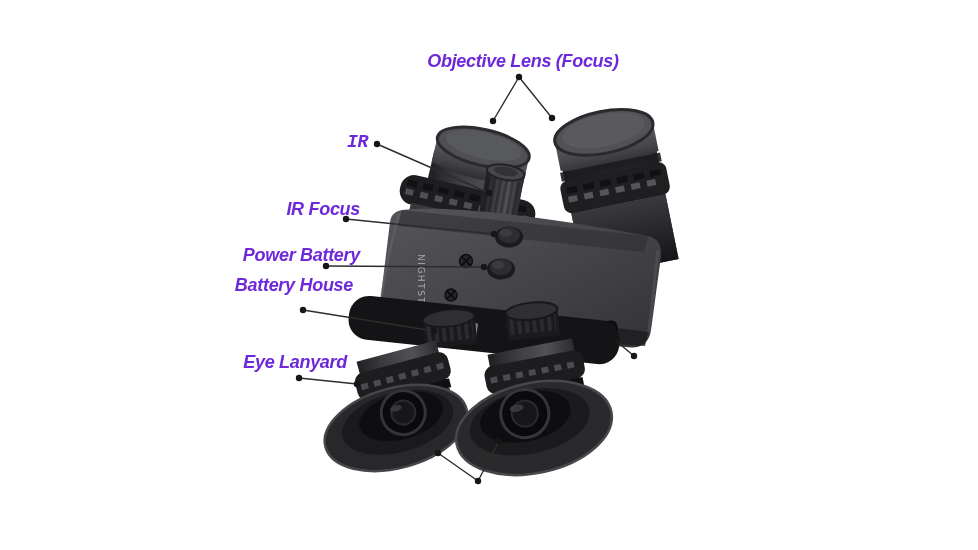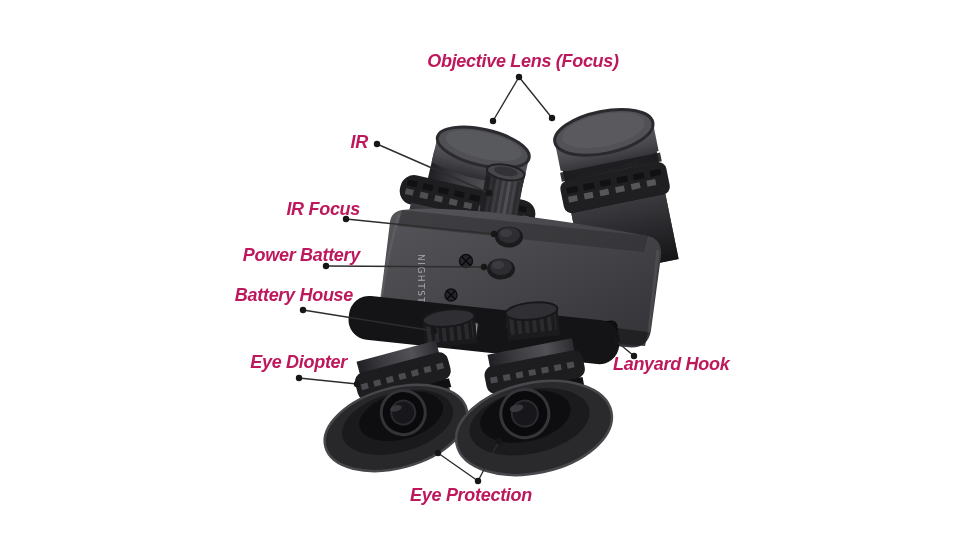--- a/index.html
+++ b/index.html
@@ -11,29 +11,29 @@
     font-family:"Liberation Sans", sans-serif;
   }
   .stage svg{position:absolute;left:0;top:0;}
   .part-label{
     position:absolute;
     font-style:italic;
     font-weight:700;
     font-size:18px;
     line-height:1.05;
     letter-spacing:-0.3px;
-    color:#be185d;
+    color:#6d28d9;
     white-space:nowrap;
     user-select:none;
   }
   .lbl-objective{left:523px;top:52px;transform:translateX(-50%);}
-  .lbl-ir{right:610px;top:133px;}
+  .lbl-ir{right:610px;top:133px;font-family:Liberation Mono, monospace;}
   .lbl-ir-button{right:618px;top:200px;}
   .lbl-power-button{right:618px;top:246px;}
-  .lbl-battery-house{right:625px;top:286px;}
+  .lbl-battery-house{right:625px;top:276px;}
   .lbl-eye-diopter{right:631px;top:353px;}
   .lbl-lanyard-hook{left:613px;top:355px;}
   .lbl-eye-protection{left:471px;top:486px;transform:translateX(-50%);}
 </style>
 </head>
 <body>
 
 <div class="stage">
 
   <svg width="978" height="550" viewBox="0 0 978 550">
@@ -223,17 +223,15 @@
         <circle cx="499" cy="441" r="3.2" stroke="none"></circle>
       </g>
     </g>
   </svg>
 
   <div class="part-label lbl-objective">Objective Lens (Focus)</div>
   <div class="part-label lbl-ir">IR</div>
   <div class="part-label lbl-ir-button">IR Focus</div>
   <div class="part-label lbl-power-button">Power Battery</div>
   <div class="part-label lbl-battery-house">Battery House</div>
-  <div class="part-label lbl-eye-diopter">Eye Diopter</div>
-  <div class="part-label lbl-lanyard-hook">Lanyard Hook</div>
-  <div class="part-label lbl-eye-protection">Eye Protection</div>
+  <div class="part-label lbl-eye-diopter">Eye Lanyard</div>
 
 </div>
 
 </body></html>

